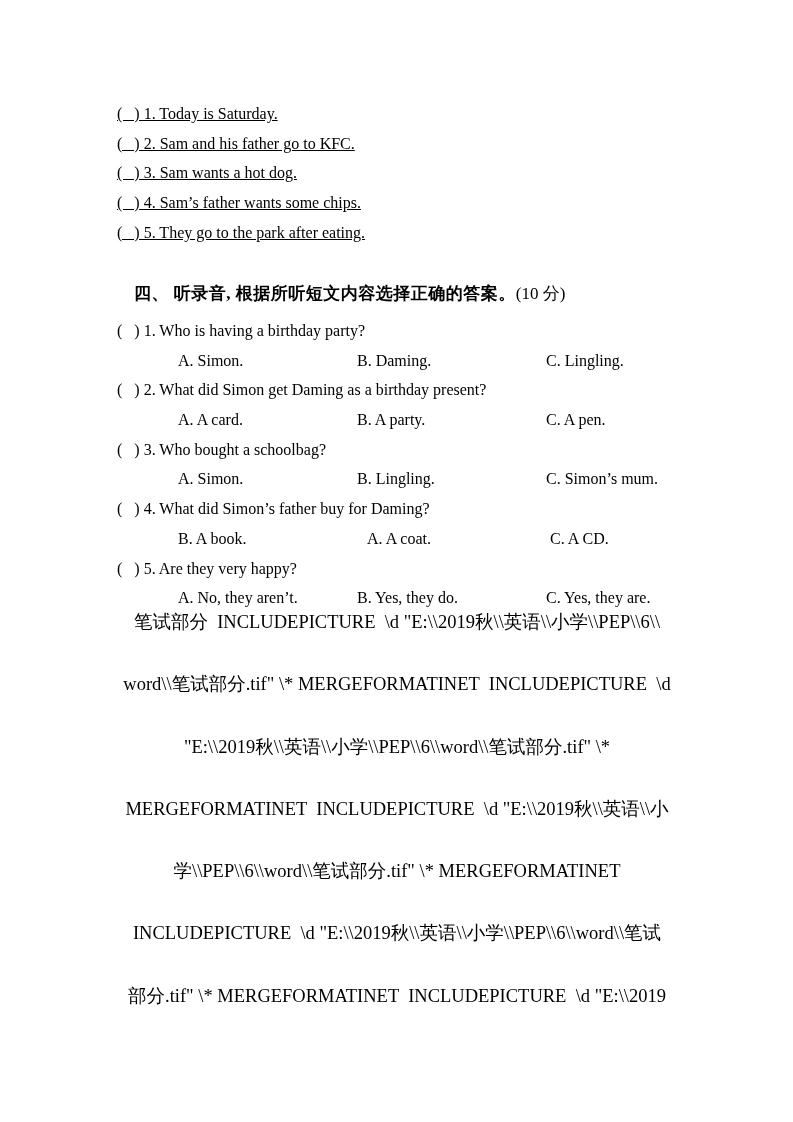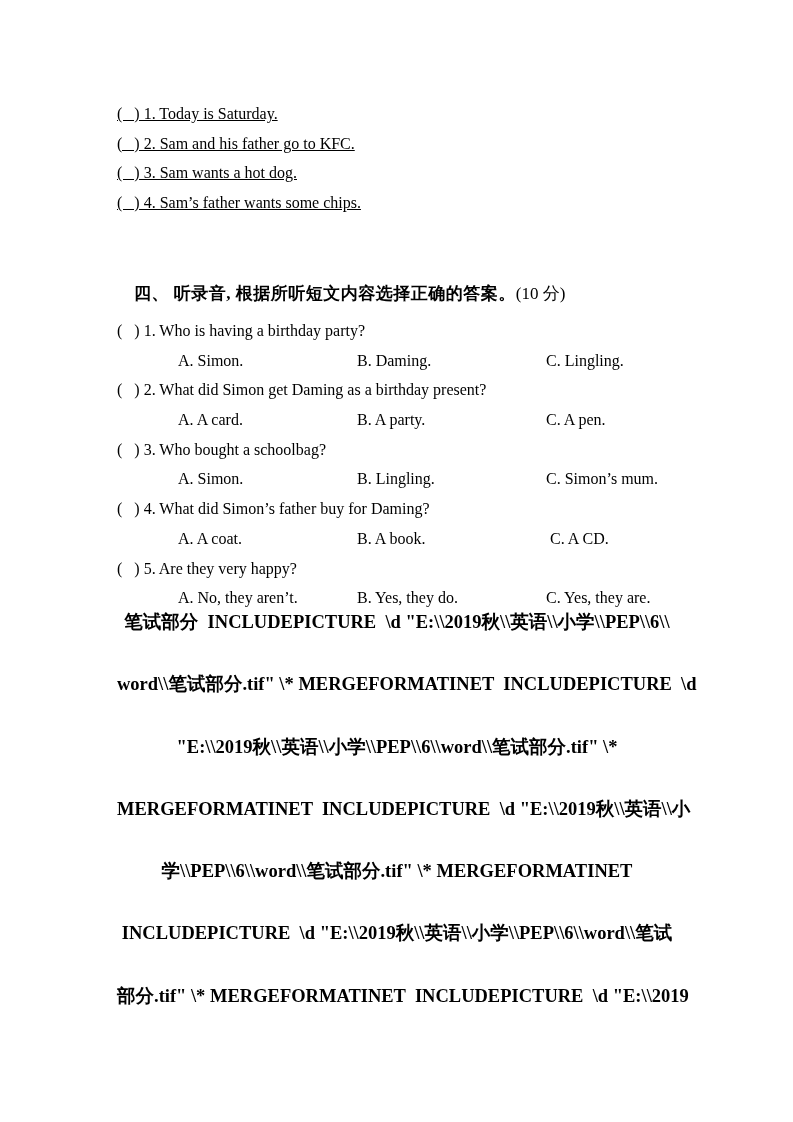--- a/index.html
+++ b/index.html
@@ -49,33 +49,33 @@
   .opt-c { flex: 1; }
   .field-block {
     top: 591px;
     text-align: center;
     font-size: 18.5px;
   }
   .fline {
     height: 62.3px;
     line-height: 62.3px;
     white-space: pre;
-    font-weight: bold;
   }
 </style>
 </head>
 <body>
 
 <div class="page">
 
   <div class="block tf-block">
     <div class="line">(   ) 1. Today is Saturday.</div>
     <div class="line">(   ) 2. Sam and his father go to KFC.</div>
     <div class="line">(   ) 3. Sam wants a hot dog.</div>
     <div class="line">(   ) 4. Sam’s father wants some chips.</div>
+    <div class="line">(   ) 5. They go to the park after eating.</div>
   </div>
 
   <div class="block header-block">
     <span class="heading-cn">四、 听录音, 根据所听短文内容选择正确的答案。</span><span class="heading-score">(10 分)</span>
   </div>
 
   <div class="block q-block">
 
     <div class="line">(   ) 1. Who is having a birthday party?</div>
     <div class="line opts">
@@ -93,22 +93,22 @@
 
     <div class="line">(   ) 3. Who bought a schoolbag?</div>
     <div class="line opts">
       <span class="opt opt-a">A. Simon.</span>
       <span class="opt opt-b">B. Lingling.</span>
       <span class="opt opt-c">C. Simon’s mum.</span>
     </div>
 
     <div class="line">(   ) 4. What did Simon’s father buy for Daming?</div>
     <div class="line opts">
+      <span class="opt opt-b">B. A book.</span>
       <span class="opt opt-a">A. A coat.</span>
-      <span class="opt opt-b">B. A book.</span>
       <span class="opt opt-c"> C. A CD.</span>
     </div>
 
     <div class="line">(   ) 5. Are they very happy?</div>
     <div class="line opts">
       <span class="opt opt-a">A. No, they aren’t.</span>
       <span class="opt opt-b">B. Yes, they do.</span>
       <span class="opt opt-c">C. Yes, they are.</span>
     </div>
 

